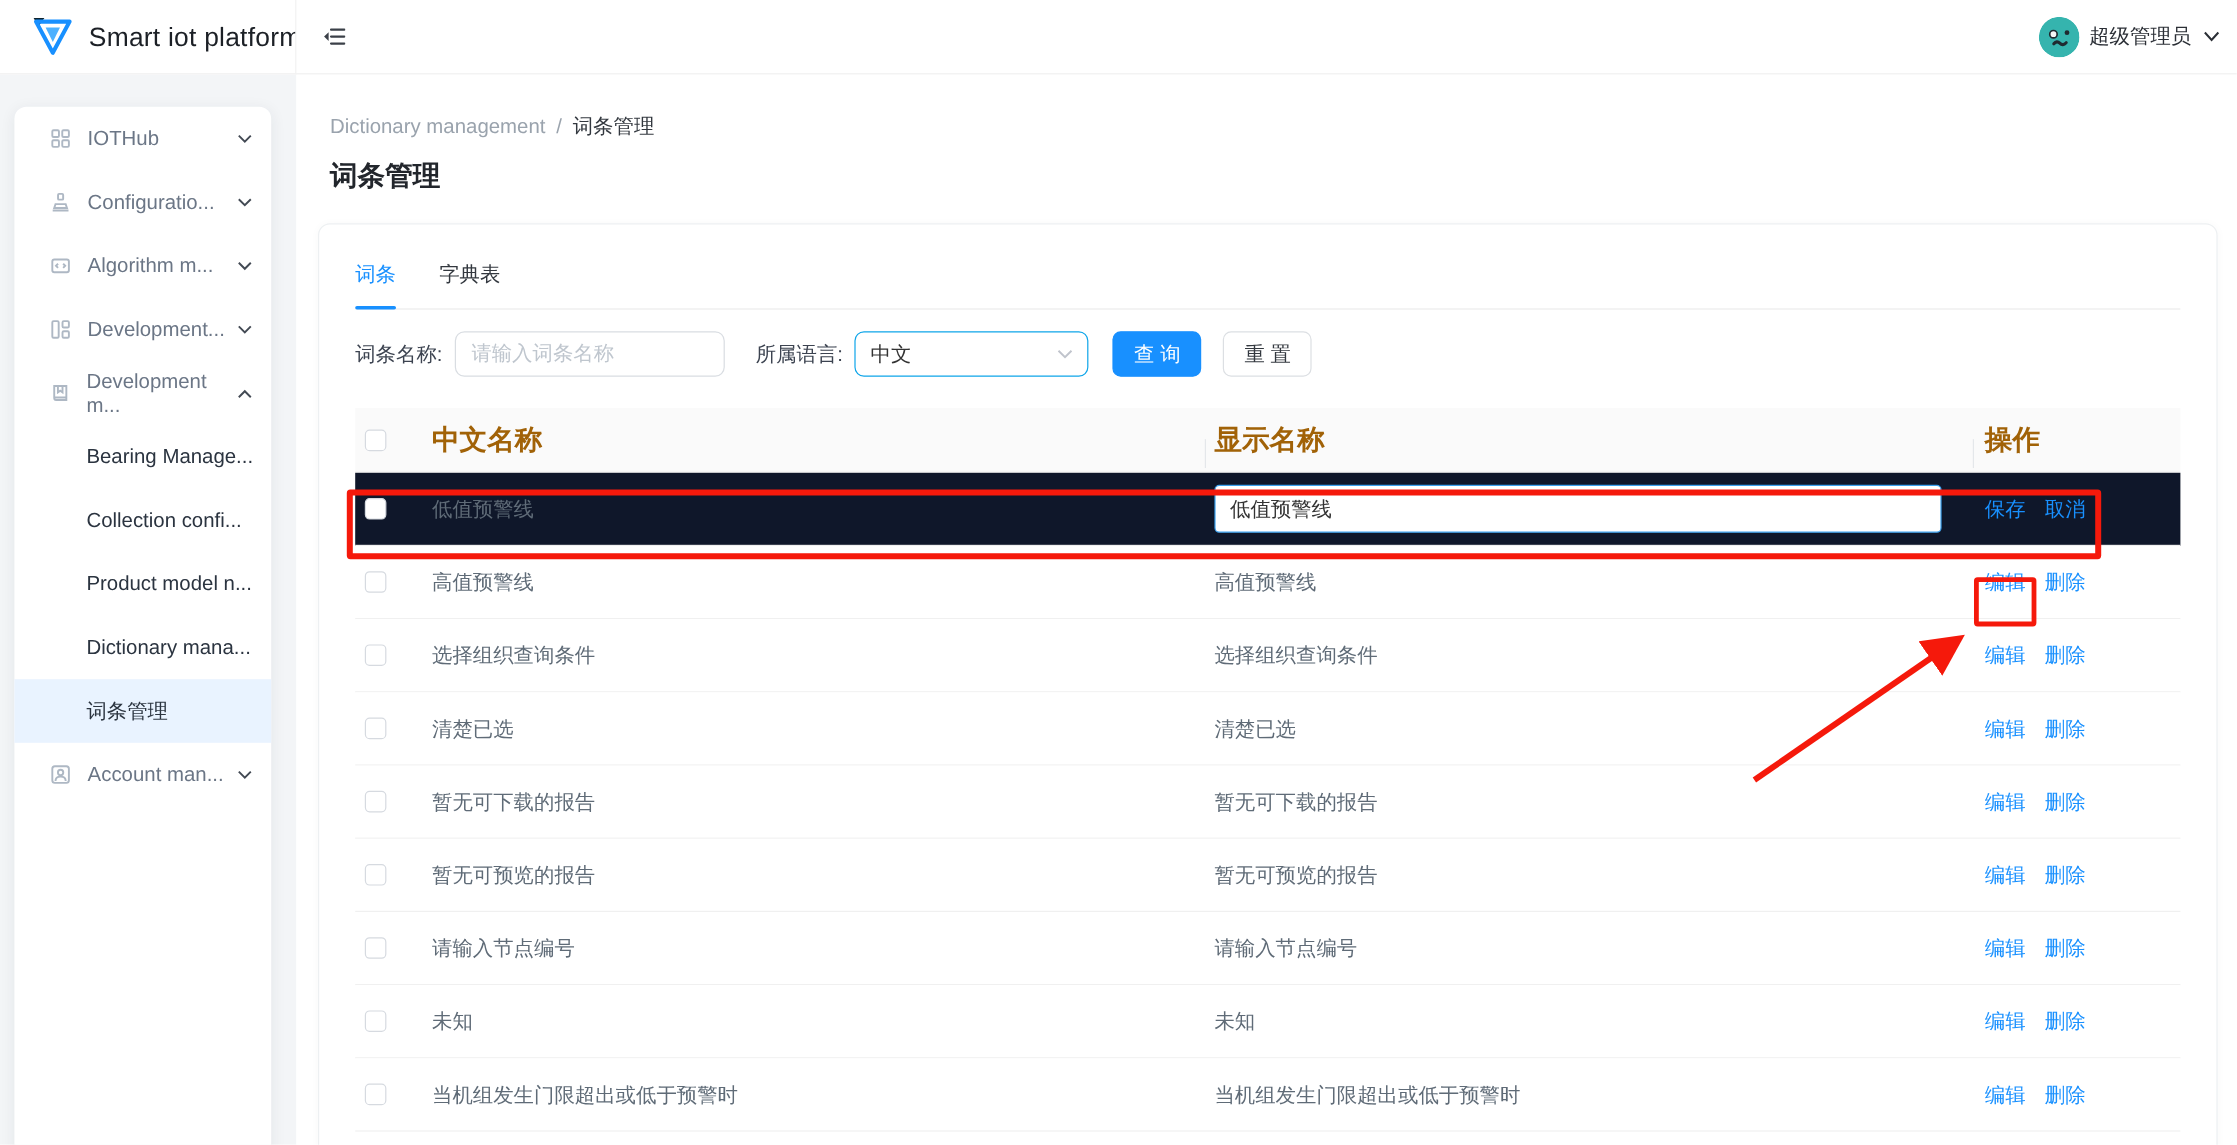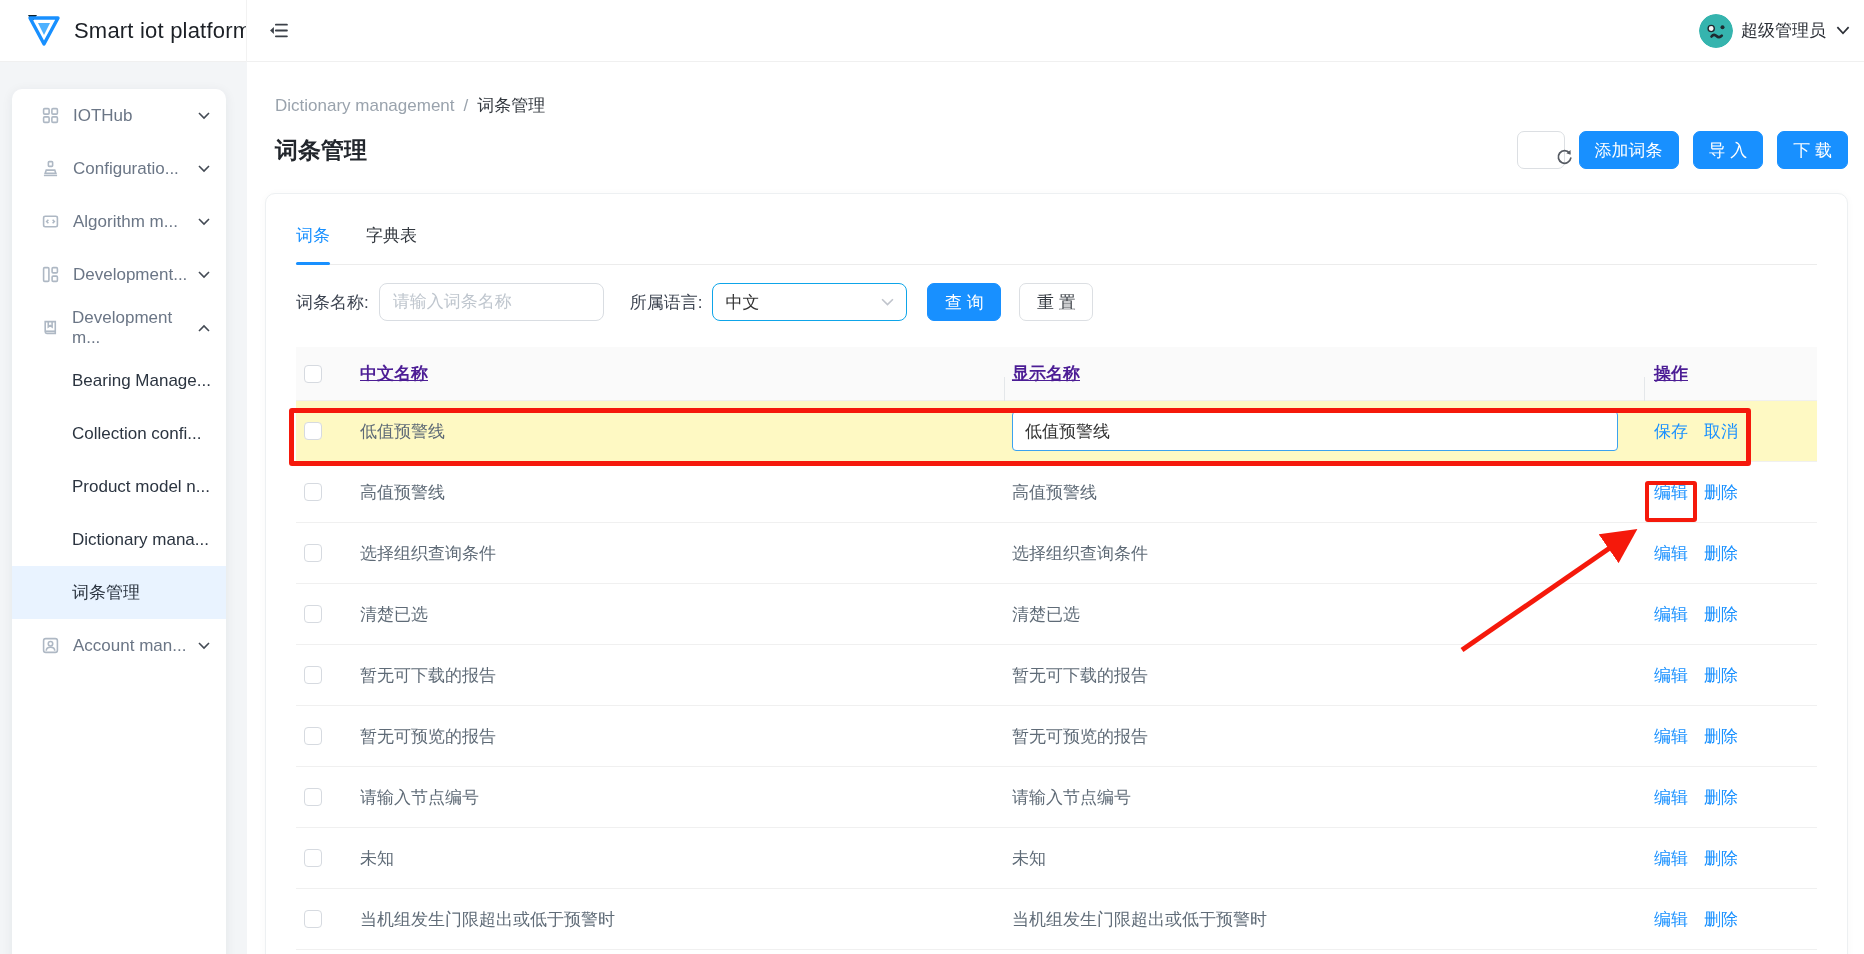--- a/index.html
+++ b/index.html
@@ -62,24 +62,24 @@
   .lang-label { margin-left:26px; }
   .f-select { width:195px; height:38px; border:1px solid #0ea5e9; border-radius:8px;
     display:flex; align-items:center; padding:0 12px; font-size:17px; color:#333; cursor:pointer;}
   .f-select .sel-caret { margin-left:auto; display:flex; align-items:center;}
   .btn-search { margin-left:20px; width:74px;}
   .btn-reset { margin-left:18px; width:74px; background:#fff; border:1px solid #dcdfe3; color:#33383f;}
   
   .table { margin-top:26px; }
   .trow { display:flex; align-items:center; height:61px; border-bottom:1px solid #f0f0f0; background:#fff;}
   .thead { height:54px; background:#fafafa; border-bottom:1px solid #f0f0f0; font-weight:600; color:#33383f;}
-  .trow.editing { background:#fef9c3; }
+  .trow.editing { background:#0f172a; }
   .col-check { width:56px; flex:none; display:flex; align-items:center; padding-left:8px;}
   .col-cn { width:652px; flex:none; padding-left:8px; font-size:17px; color:#5f6b77;}
-  .thead .col-cn, .thead .col-disp, .thead .col-ops { font-size:17px; color:#4c1d95;text-decoration:underline;}
+  .thead .col-cn, .thead .col-disp, .thead .col-ops { font-size:23px; color:#a16207;}
   .col-disp { width:640px; flex:none; padding-left:8px; font-size:17px; color:#5f6b77; position:relative;}
   .col-ops { width:175px; flex:none; padding-left:10px; font-size:17px; display:flex; gap:16px;}
   .thead .col-disp::before, .thead .col-ops::before { content:""; position:absolute;
     width:1px; height:24px; background:#e4e7ea; left:0; top:15px;}
   .thead .col-ops { position:relative; }
   .cbx { width:18px; height:18px; border:1.5px solid #d6dae0; border-radius:4px; background:#fff; cursor:pointer;}
   .op-link { color:#1890ff; cursor:pointer; text-decoration:none;}
   .edit-input { width:606px; height:40px; border:1px solid #3ca2ef; border-radius:4px;
     padding:0 12px; font-size:17px; color:#333; outline:none; background:#fff; font-family:inherit;}
   
@@ -248,32 +248,20 @@
 <div class="main">
 
   <div class="crumbs">
     <span class="crumb-parent">Dictionary management</span>
     <span class="crumb-sep">/</span>
     <span class="crumb-cur">词条管理</span>
   </div>
 
   <div class="title-row">
     <div class="page-title">词条管理</div>
-    <div class="btn-row">
-      <div class="btn btn-plain">
-        <span>
-          <svg viewBox="0 0 20 20" width="19" height="19">
-            <path d="M15.3 5.4 A6.6 6.6 0 1 0 16.6 10.6" fill="none" stroke="#565b63" stroke-width="1.8" stroke-linecap="round"></path>
-            <path d="M16.4 2.2 L16.4 7.0 L12.0 5.6 Z" fill="#565b63"></path>
-          </svg></span>
-      </div>
-      <div class="btn btn-blue">添加词条</div>
-      <div class="btn btn-blue">导 入</div>
-      <div class="btn btn-blue">下 载</div>
-    </div>
   </div>
 
   <div class="card">
 
     <div class="tabs">
       <div class="tab active">词条</div>
       <div class="tab">字典表</div>
     </div>
 
     <div class="filters">

